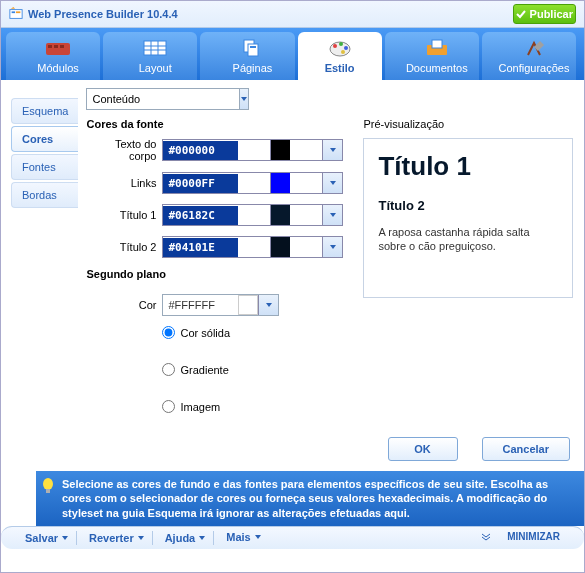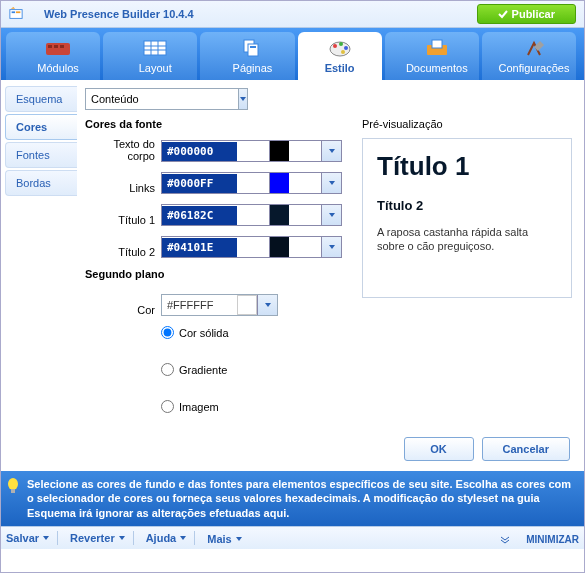--- a/index.html
+++ b/index.html
@@ -1,60 +1,60 @@
 <!DOCTYPE html>
 <html><head>
 <meta charset="utf-8">
 <style>
 * { box-sizing: border-box; margin: 0; padding: 0; }
 body { font-family: Tahoma, Arial, sans-serif; font-size: 11px; background: #fff; width: 585px; height: 573px; overflow: hidden; border: 1px solid #aac; }
 .titlebar { display: flex; align-items: center; justify-content: space-between; padding: 3px 8px; background: linear-gradient(#f0f6ff,#e2eefc); border-bottom: 1px solid #b4cbe8; }
-.titlebar .left { display: flex; align-items: center; gap: 21px; }
+.titlebar .left { display: flex; align-items: center; gap: 5px; }
 .app-icon { width: 14px; height: 14px; }
 .title-text { color: #2a61b5; font-weight: bold; font-size: 11px; }
-.publish-btn { background: linear-gradient(#8de02f,#5bbf0e); color: #fff; font-weight: bold; padding: 3px 20px; border: 1px solid #4aa008; border-radius: 3px; display: flex; align-items: center; gap: 4px; }
+.publish-btn { background: linear-gradient(#8de02f,#5bbf0e); color: #fff; font-weight: bold; padding: 3px 2px; border: 1px solid #4aa008; border-radius: 3px; display: flex; align-items: center; gap: 4px; }
 .tabs { display: flex; background: linear-gradient(#4a9af5,#1d6fd6); padding: 4px 5px 0 5px; }
 .tab { flex: 1; text-align: center; color: #fff; padding: 5px 2px 6px; border-radius: 6px 6px 0 0; margin-right: 3px; cursor: pointer; font-size: 11px; }
 .tab.active { background: #fff; color: #2a61b5; font-weight: bold; }
 .tab:not(.active) { background: linear-gradient(#6fb2f8,#3a85e0); padding-left: 12px; }
 .tab-icon { display: block; margin: 0 auto 3px; width: 28px; height: 22px; }
 .main { display: flex; background: #fff; }
-.sidebar { width: 95px; padding: 6px 0 6px 4px; }
+.sidebar { width: 95px; padding: 6px 0 6px 10px; margin-top: 12px; }
 .side-item { padding: 6px 10px; background: linear-gradient(#f2f7ff,#e0ecfb); border: 1px solid #cdddf2; border-right: none; margin-bottom: 2px; border-radius: 4px 0 0 4px; color: #2a61b5; cursor: pointer; }
 .side-item.active { background: linear-gradient(#fff,#e8f1fc); font-weight: bold; border-color: #a7c9ee; }
 .content { flex: 1; padding: 8px 12px 12px 8px; display: flex; flex-direction: column; }
 .top-row { display: flex; gap: 20px; }
 .left-col { flex: 1; }
 .dropdown { display: flex; align-items: center; border: 1px solid #9ab; width: 163px; height: 22px; background: #fff; }
 .dropdown input { border: 0; flex: 1; padding: 3px 5px; font-size: 11px; outline: none; }
 .dd-btn { width: 20px; height: 20px; background: linear-gradient(#e8f1fc,#cfe1f7); border-left: 1px solid #9ab; display: flex; align-items: center; justify-content: center; }
 .section-title { font-weight: bold; font-size: 11px; margin: 8px 0 8px 0; }
-.field-row { display: flex; align-items: flex-end; margin-bottom: 10px; }
+.field-row { display: flex; align-items: center; margin-bottom: 10px; }
 .field-label { width: 70px; text-align: right; margin-right: 6px; font-size: 11px; line-height: 1.1; }
 .color-input { display: flex; align-items: center; border: 1px solid #88a; gap: 32px; }
 .color-input input { width: 75px; padding: 3px 5px; background: #0a3a9b; color: #fff; border: 0; font-family: monospace; font-size: 11px; font-weight: bold; }
 .color-swatch { width: 20px; height: 20px; border-left: 1px solid #88a; }
 .dd-arrow { width: 20px; height: 20px; background: linear-gradient(#e8f1fc,#cfe1f7); border-left: 1px solid #88a; display: flex; align-items: center; justify-content: center; }
 svg.tri { width: 8px; height: 6px; }
 .preview-col { width: 210px; }
 .preview-box { border: 1px solid #c7d3e4; padding: 12px 14px; margin-top: 4px; min-height: 160px; background: #fff; }
 .preview-h1 { font-size: 26px; font-weight: bold; margin-bottom: 16px; color: #06182C; }
 .preview-h2 { font-size: 13px; font-weight: bold; margin-bottom: 12px; color: #04101E; }
 .preview-p { font-size: 11px; color: #333; line-height: 1.3; }
 .bg-section .field-row { margin-top: 14px; }
 .bg-input input { background: #fff; color: #333; border: 0; width: 75px; padding: 3px 5px; font-family: inherit; font-size: 11px; }
 .bg-color-wrap { display: flex; align-items: center; border: 1px solid #9ab; }
 .radios { display: flex; gap: 24px; margin-left: 76px; margin-top: 6px; flex-direction: column; }
 .radio-opt { display: flex; align-items: center; gap: 5px; }
 .radio-opt input { width: 13px; height: 13px; }
-.btn-row { display: flex; justify-content: flex-end; gap: 8px; padding: 12px 14px 10px; }
+.btn-row { display: flex; justify-content: flex-end; gap: 24px; padding: 12px 14px 10px; }
 .btn { border: 1px solid #7fa8d8; background: linear-gradient(#fff,#e2eefc); color: #2a61b5; padding: 5px 20px; border-radius: 3px; font-weight: bold; font-size: 11px; min-width: 70px; }
-.hint-bar { background: linear-gradient(#3d89e0,#1c64c2); color: #fff; padding: 6px 8px 6px 26px; font-size: 11px; font-weight: bold; line-height: 1.3; position: relative; }
+.hint-bar { background: linear-gradient(#3d89e0,#1c64c2); color: #fff; padding: 6px 8px 6px 26px; font-size: 11px; font-weight: bold; line-height: 1.3; position: relative; margin-left: 35px; }
 .hint-bulb { position: absolute; left: 5px; top: 6px; }
-.footer { display: flex; align-items: flex-end; padding: 4px 5px; background: linear-gradient(#f4f8ff,#e2eefc); border-top: 1px solid #b4cbe8; }
+.footer { display: flex; align-items: flex-start; padding: 4px 24px; background: linear-gradient(#f4f8ff,#e2eefc); border-top: 1px solid #b4cbe8; border-radius: 11px; }
 .footer-item { display: flex; align-items: center; gap: 3px; color: #2a61b5; font-weight: bold; font-size: 11px; margin-right: 12px; cursor: pointer; }
 .footer-item .sep { width: 1px; height: 14px; background: #b4cbe8; margin-left: 4px; }
 .spacer { flex: 1; }
 .minimize { color: #2a61b5; font-weight: bold; font-size: 10px; display: flex; align-items: center; gap: 16px; cursor: pointer; }
 </style>
 </head>
 <body>
 
 <div class="titlebar">
   <div class="left">

